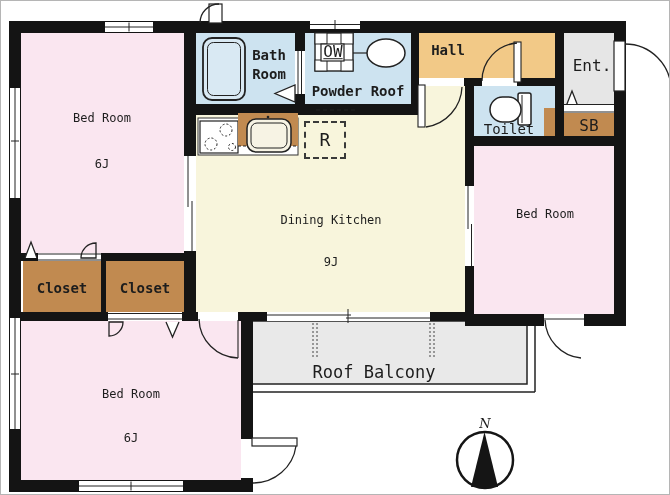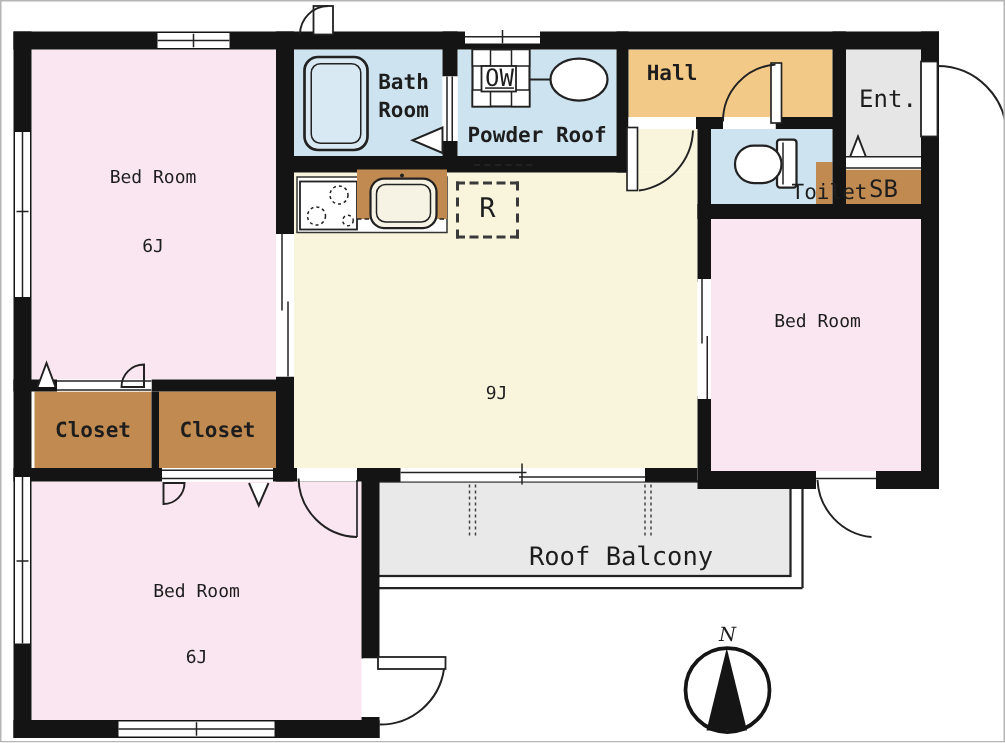--- a/index.html
+++ b/index.html
@@ -13,21 +13,21 @@
   .fill-cream{background:#F8F5DC;}
   .fill-blue{background:#CDE3F0;}
   .fill-orange{background:#F2C987;}
   .fill-gray{background:#E6E6E6;}
   .fill-brown{background:#C18A50;}
   .lbl{
     position:absolute;transform:translate(-50%,-50%);
     color:#1d1d1d;white-space:pre-line;text-align:center;z-index:3;line-height:1.35;
   }
   .sz20{font-size:12px;}
-  .sz17{font-size:17px;margin-left:40px;}
+  .sz17{font-size:17px;}
   .sz16{font-size:16px;text-align:center;}
   .sz15{font-size:14px;font-weight:bold;}
   .sz14{font-size:14px;}
   .sz10{font-size:16px;text-decoration:underline;}
   .north{font-family:"DejaVu Serif",serif;font-style:italic;font-size:13px;}
   #rbox{
     position:absolute;left:303px;top:120px;width:42px;height:38px;
     box-sizing:border-box;border:2px dashed #3a3a3a;background:#F8F5DC;z-index:1;
   }
   #rlabel{font-size:18px;}
@@ -259,22 +259,23 @@
     </g>
   </svg>
 
   <span class="lbl sz20" style="left:101px;top:117px;">Bed Room</span>
   <span class="lbl sz20" style="left:101px;top:163px;">6J</span>
   <span class="lbl sz15" style="left:268px;top:64px;">Bath
 Room</span>
   <span class="lbl sz15" style="left:357px;top:90px;">Powder Roof</span>
   <span class="lbl sz15" style="left:447px;top:49px;">Hall</span>
   <span class="lbl sz16" style="left:591px;top:65px;">Ent.</span>
-  <span class="lbl sz14" style="left:508px;top:128px;margin-left:44px;">Toilet</span>
+  <span class="lbl sz14" style="left:508px;top:128px;">Toilet</span>
   <span class="lbl sz16" style="left:588px;top:125px;">SB</span>
+  <span class="lbl sz20" style="left:330px;top:219px;">Dining Kitchen</span>
   <span class="lbl sz20" style="left:330px;top:261px;">9J</span>
   <span class="lbl sz20" style="left:544px;top:213px;">Bed Room</span>
   <span class="lbl sz15" style="left:61px;top:287px;">Closet</span>
   <span class="lbl sz15" style="left:144px;top:287px;">Closet</span>
   <span class="lbl sz20" style="left:130px;top:393px;">Bed Room</span>
   <span class="lbl sz20" style="left:130px;top:437px;">6J</span>
   <span class="lbl sz17" style="left:373px;top:371px;">Roof Balcony</span>
   <span class="lbl" id="rlabel" style="left:324px;top:139px;">R</span>
   <span class="lbl sz10" style="left:332px;top:51px;">OW</span>
   <span class="lbl north" style="left:484px;top:423px;">N</span>

